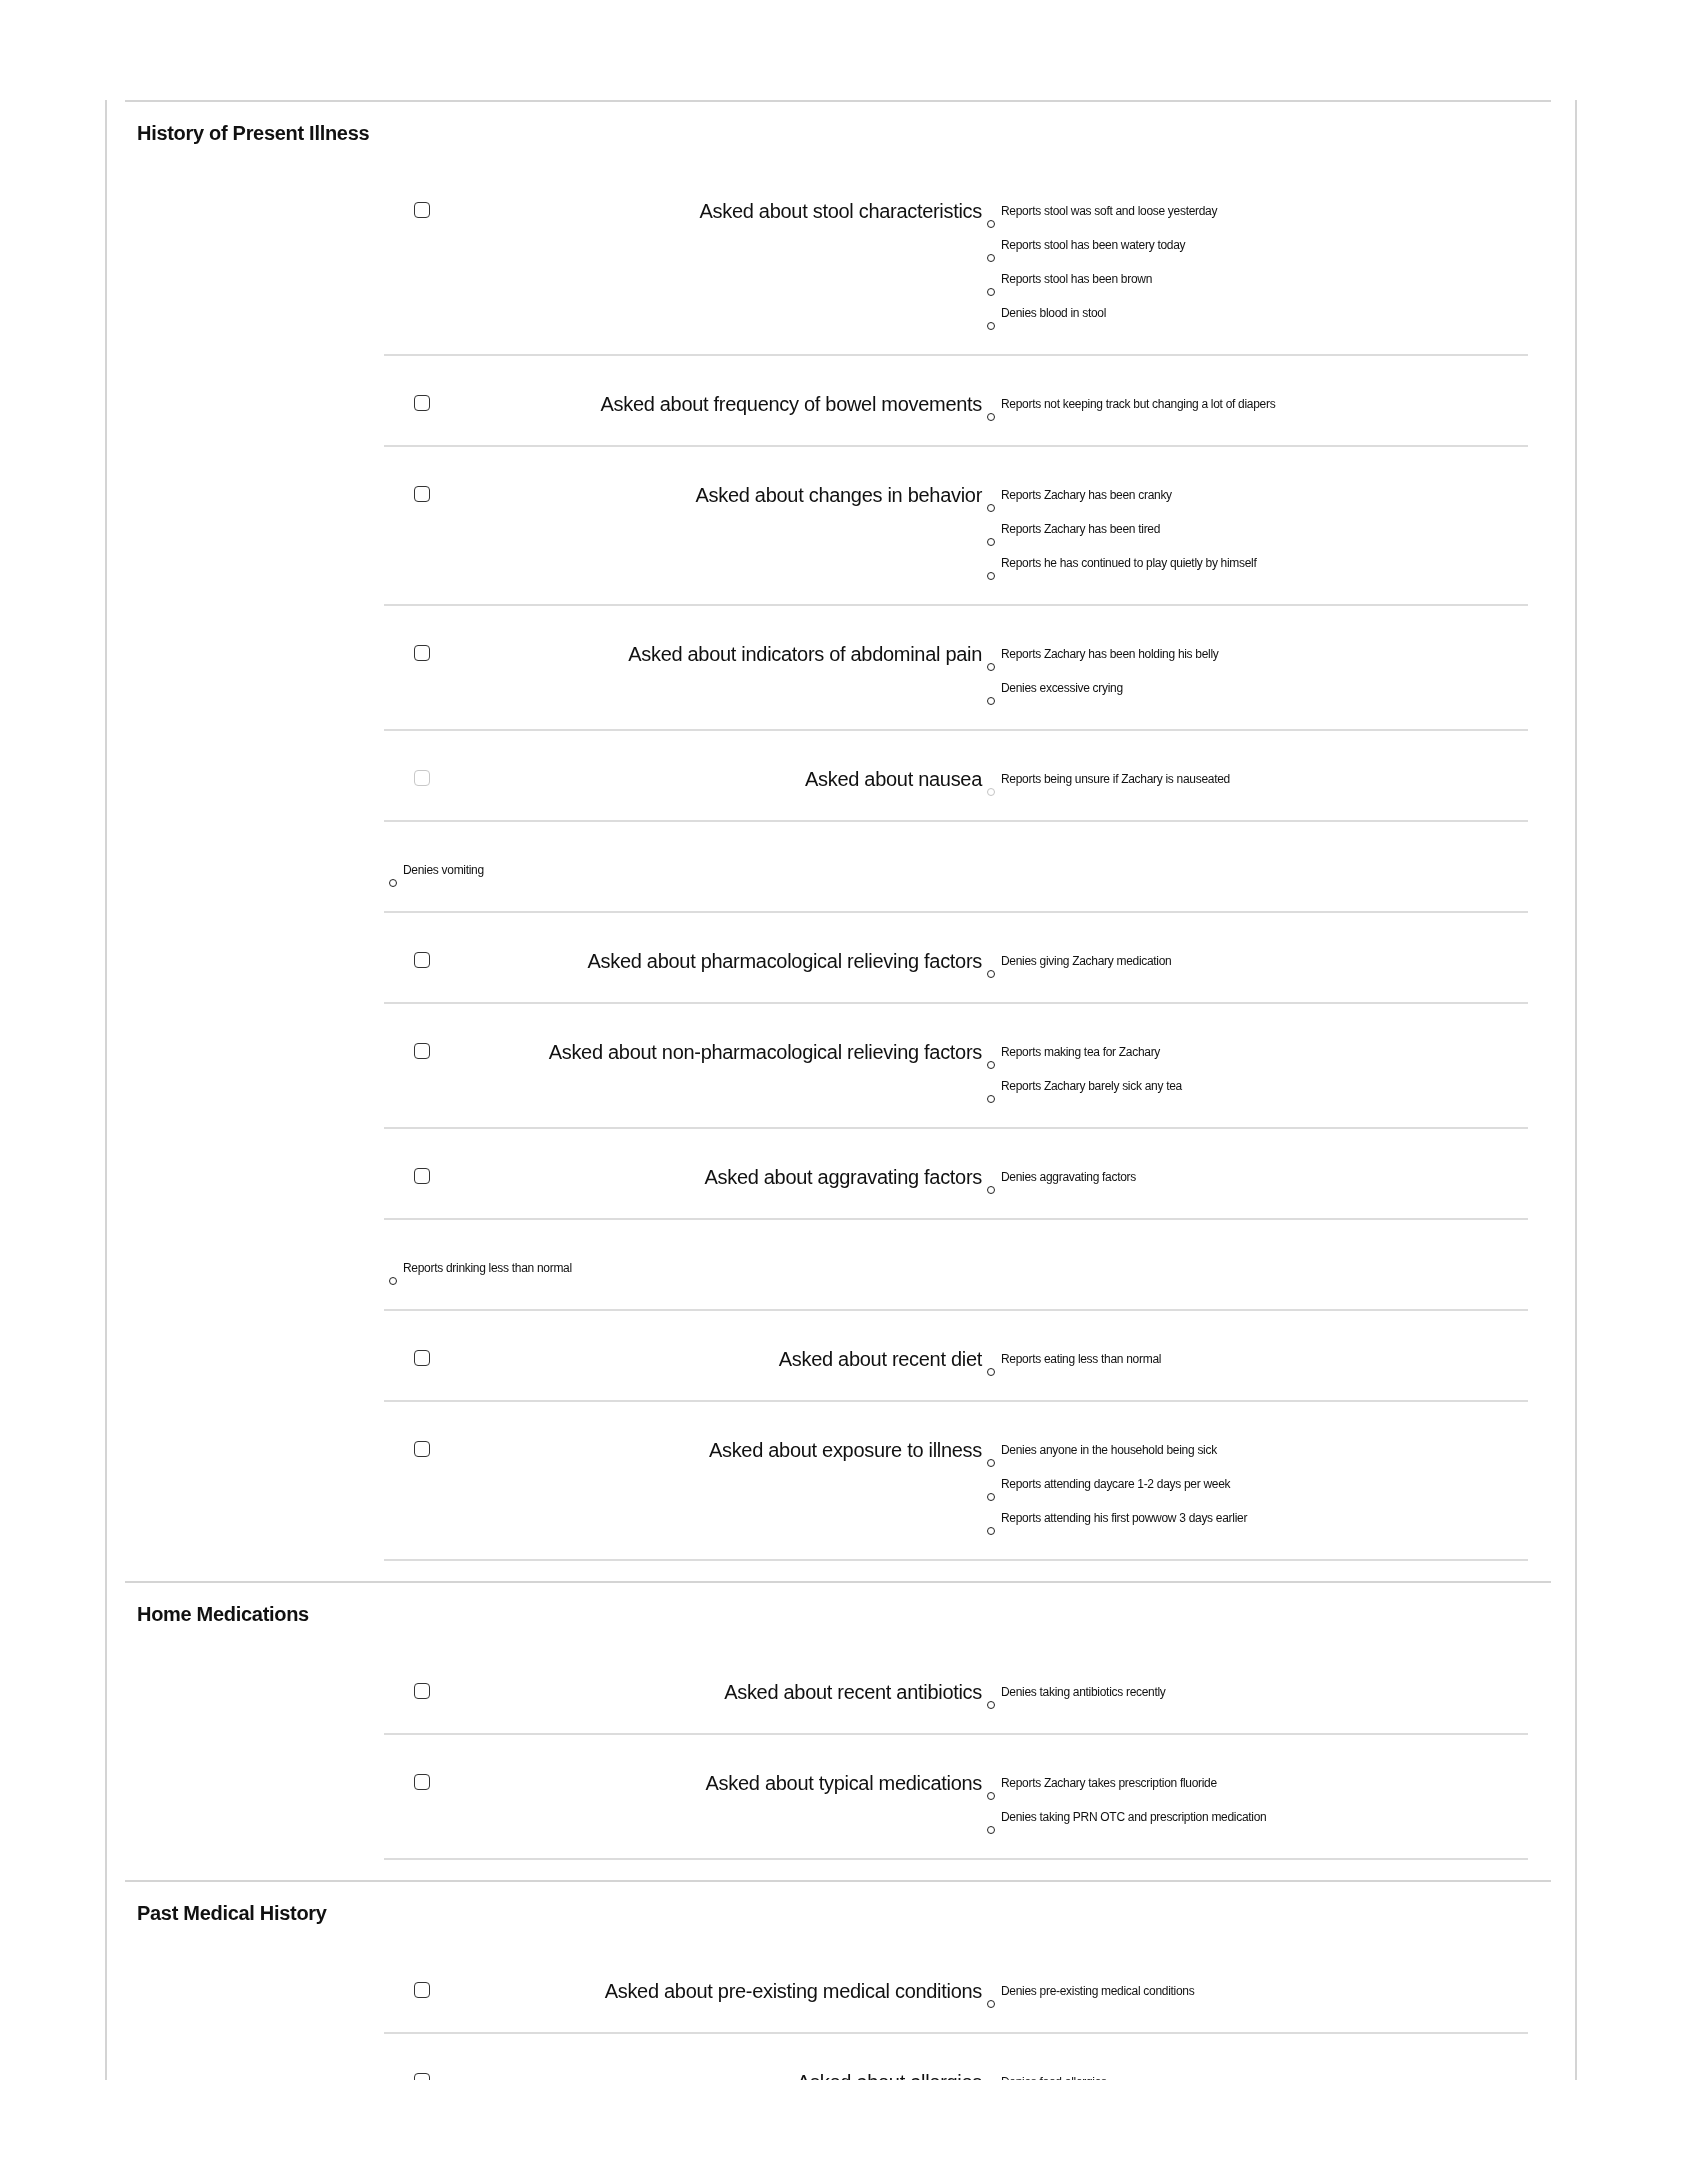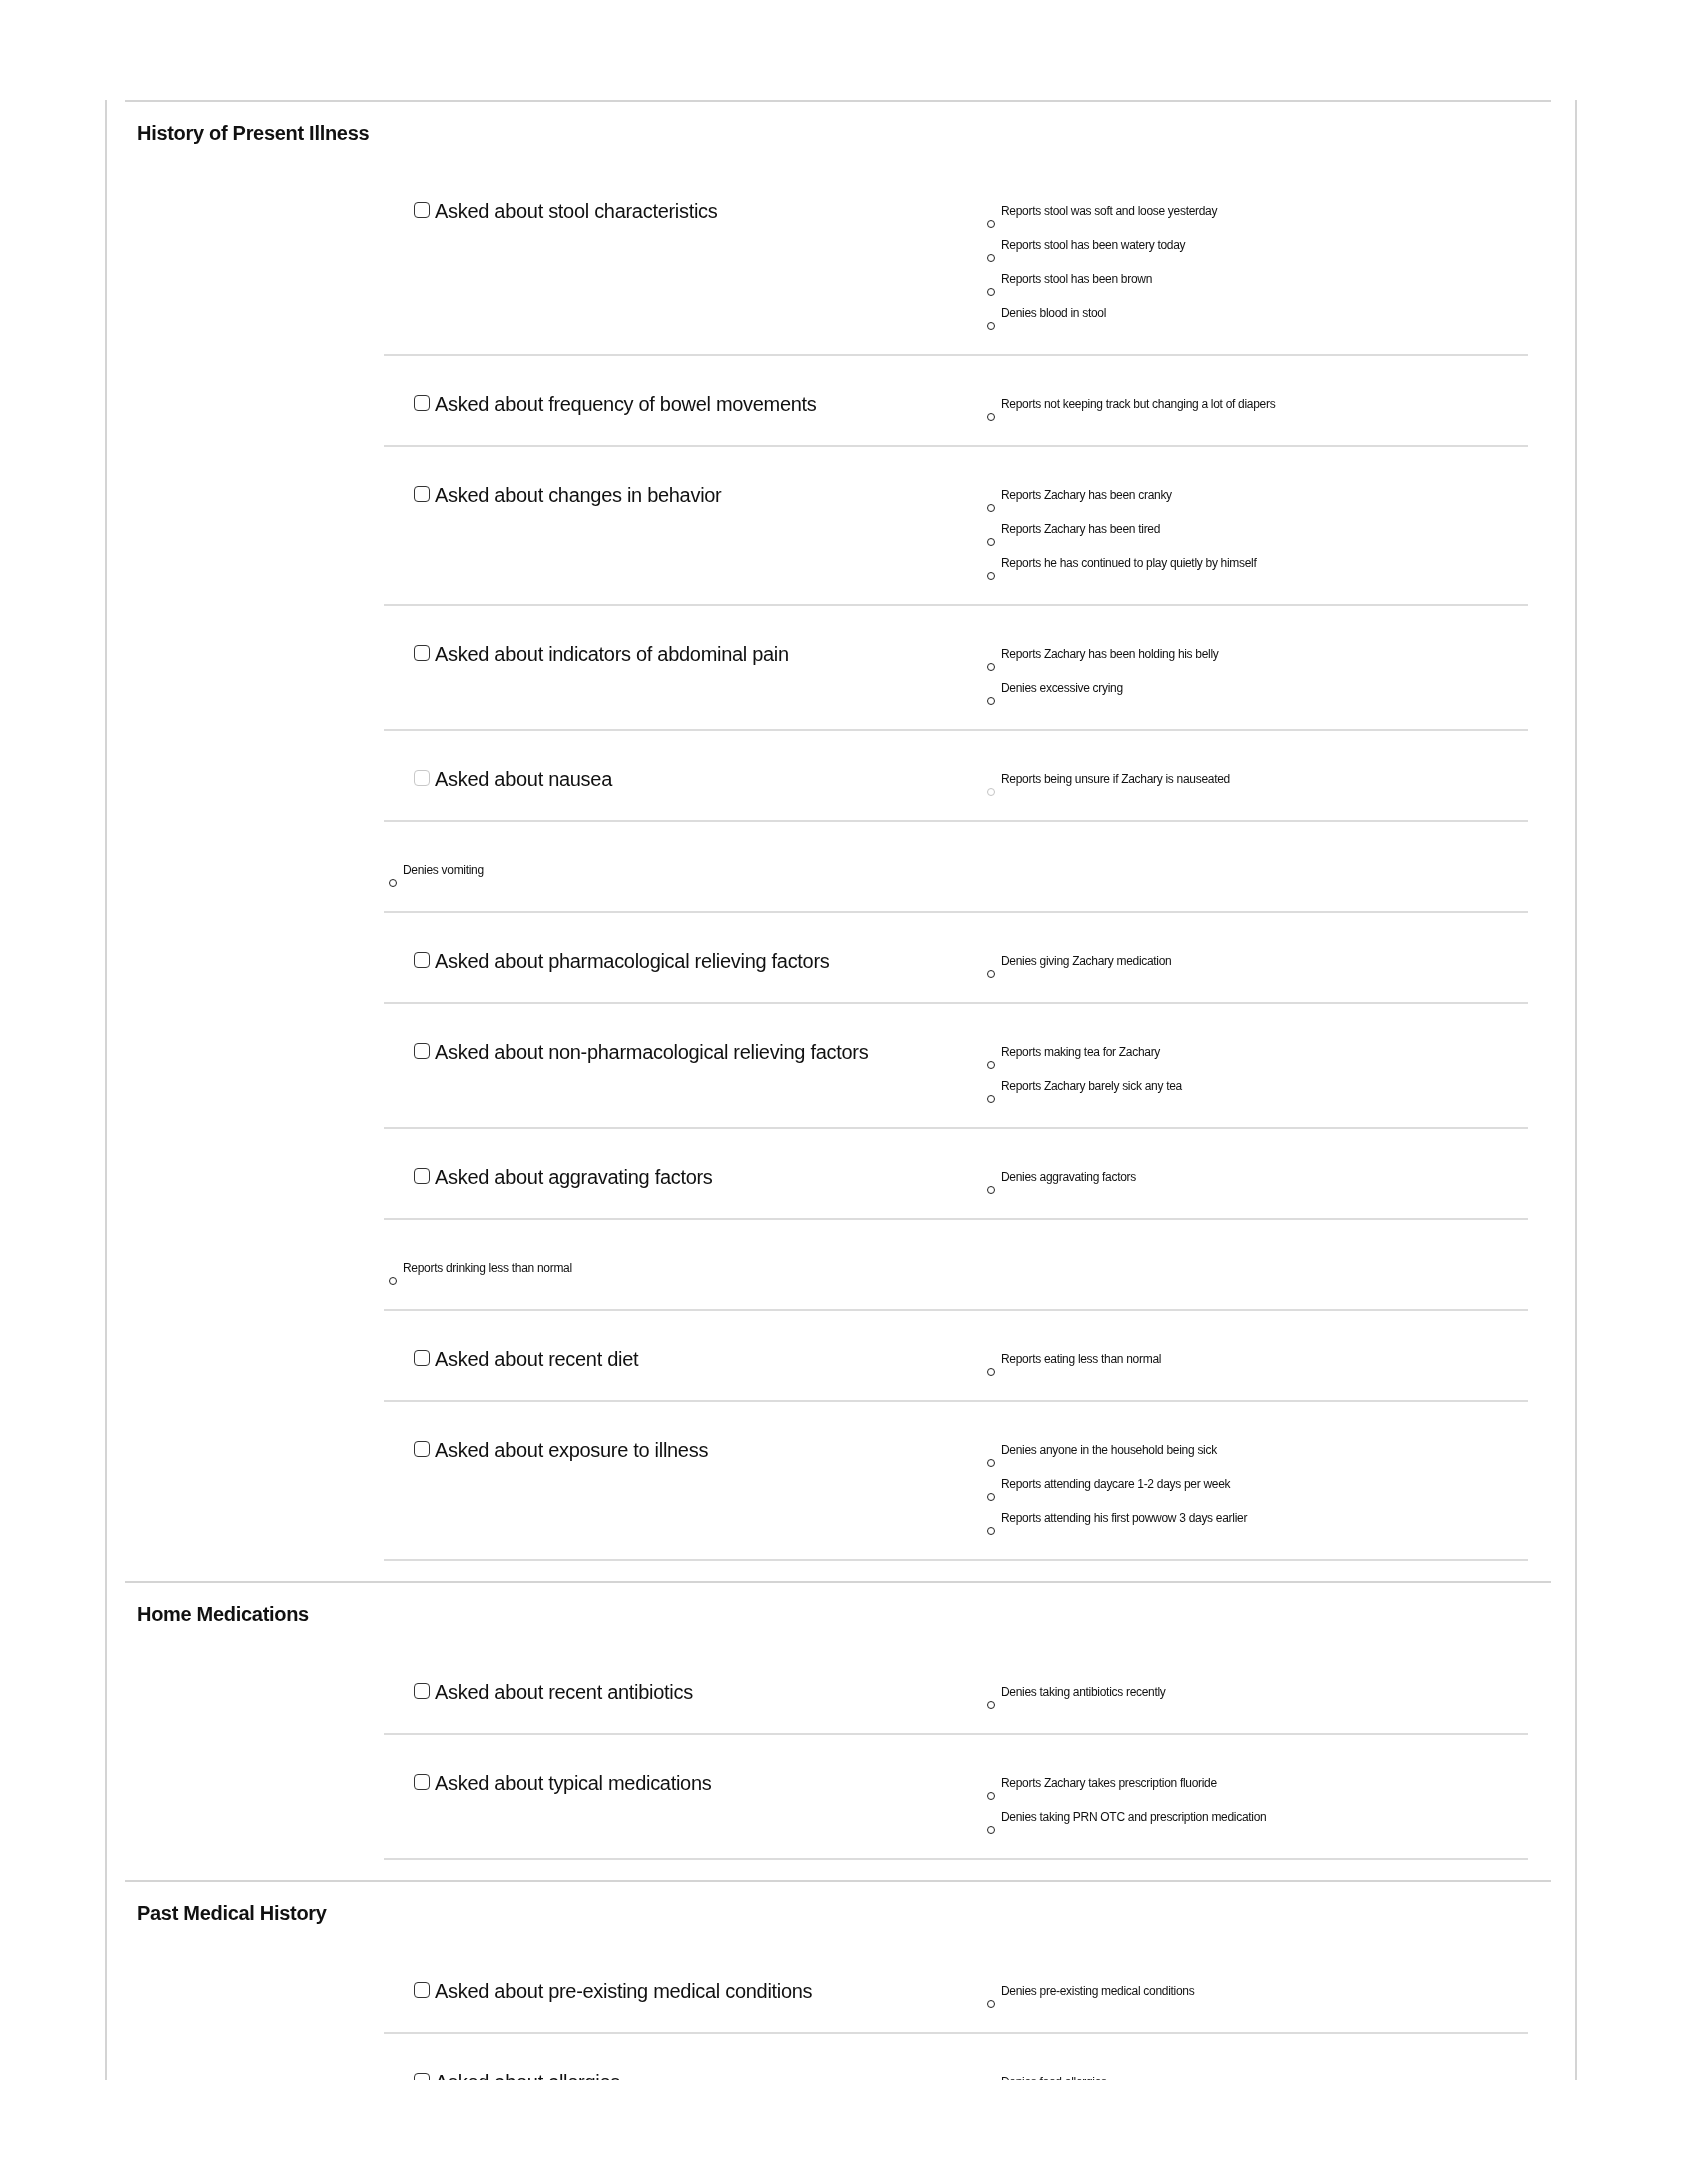--- a/index.html
+++ b/index.html
@@ -6,21 +6,21 @@
   body { width: 1683px; height: 2178px; position: relative; overflow: hidden;
          font-family: "Liberation Sans", sans-serif; color: #111111; }
   .frame { position: absolute; left: 105px; top: 100px; width: 1472px; height: 1980px;
            border-left: 2px solid #d4d4d4; border-right: 2px solid #d4d4d4; box-sizing: border-box;
            overflow: hidden; }
   .section { position: relative; margin-left: 18px; width: 1426px; border-top: 2px solid #d4d4d4; padding-bottom: 20px; }
   .section-title { font-weight: bold; font-size: 20px; line-height: 24px; height: 61px; box-sizing: border-box;
                    padding: 19px 0 0 12px; margin: 0; letter-spacing: -0.3px; }
   .rows { margin-left: 259px; width: 1144px; }
   .row { display: flex; border-bottom: 2px solid #dcdcdc; padding: 31px 0 24px 0; box-sizing: border-box; }
-  .q { width: 568px; padding-left: 30px; display: flex; align-items: flex-start; font-size: 20px; line-height: 34px; letter-spacing: -0.3px; }
+  .q { width: 568px; padding-left: 30px; display: flex; align-items: flex-start; font-size: 20px; line-height: 34px; letter-spacing: -0.3px; justify-content: space-between; }
   .cb { width: 16px; height: 16px; border: 1.5px solid #333; border-radius: 4px; box-sizing: border-box;
         margin-top: 8px; margin-right: 5px; flex: none; background: #fff; cursor: pointer; }
   .cb.faded { border-color: #c8c8c8; }
   .a { flex: 1; padding-left: 5px; list-style: none; margin: 0; }
   .a li { font-size: 12px; line-height: 34px; display: flex; align-items: flex-end; letter-spacing: -0.3px; }
   .bullet { width: 8px; height: 8px; border: 1.5px solid #222; border-radius: 50%; box-sizing: border-box;
             margin-top: 9px; margin-right: 6px; flex: none; }
   .bullet.faded { border-color: #c4c4c4; }
 </style>
 </head>

